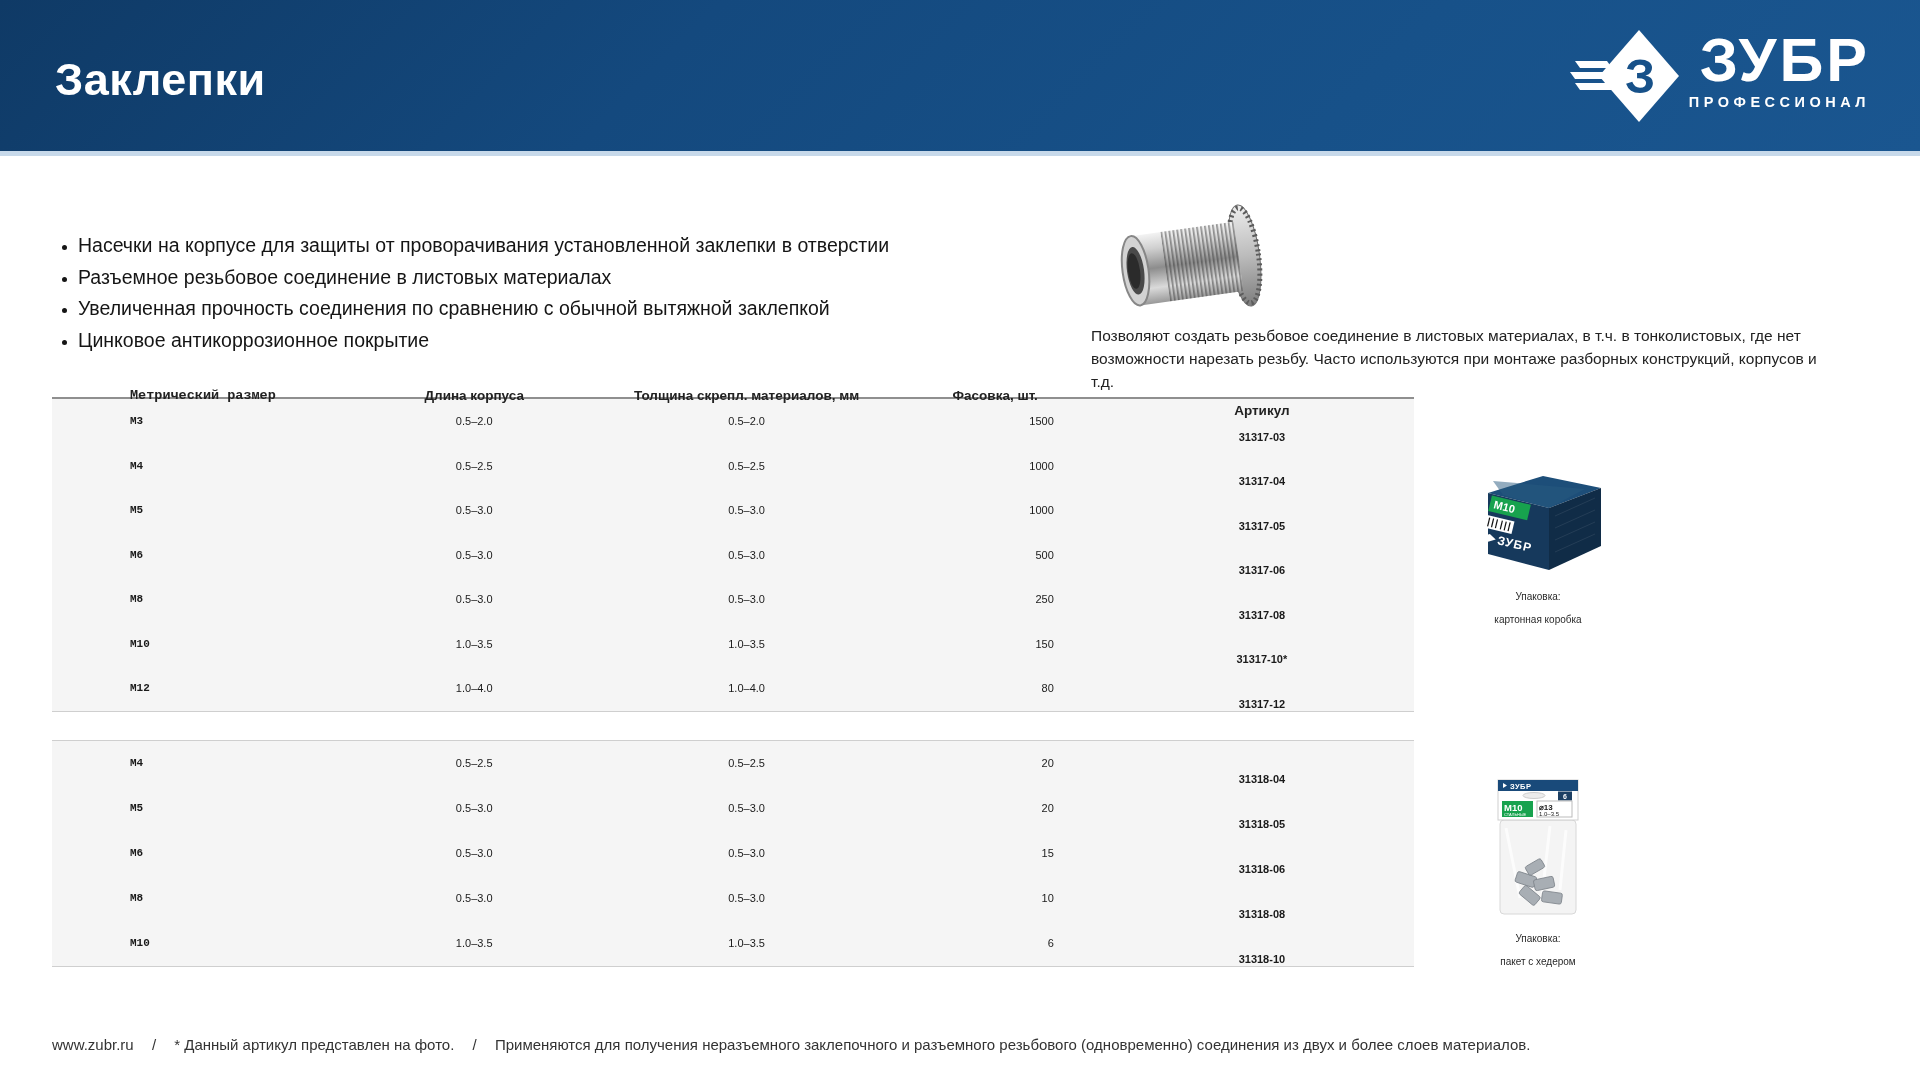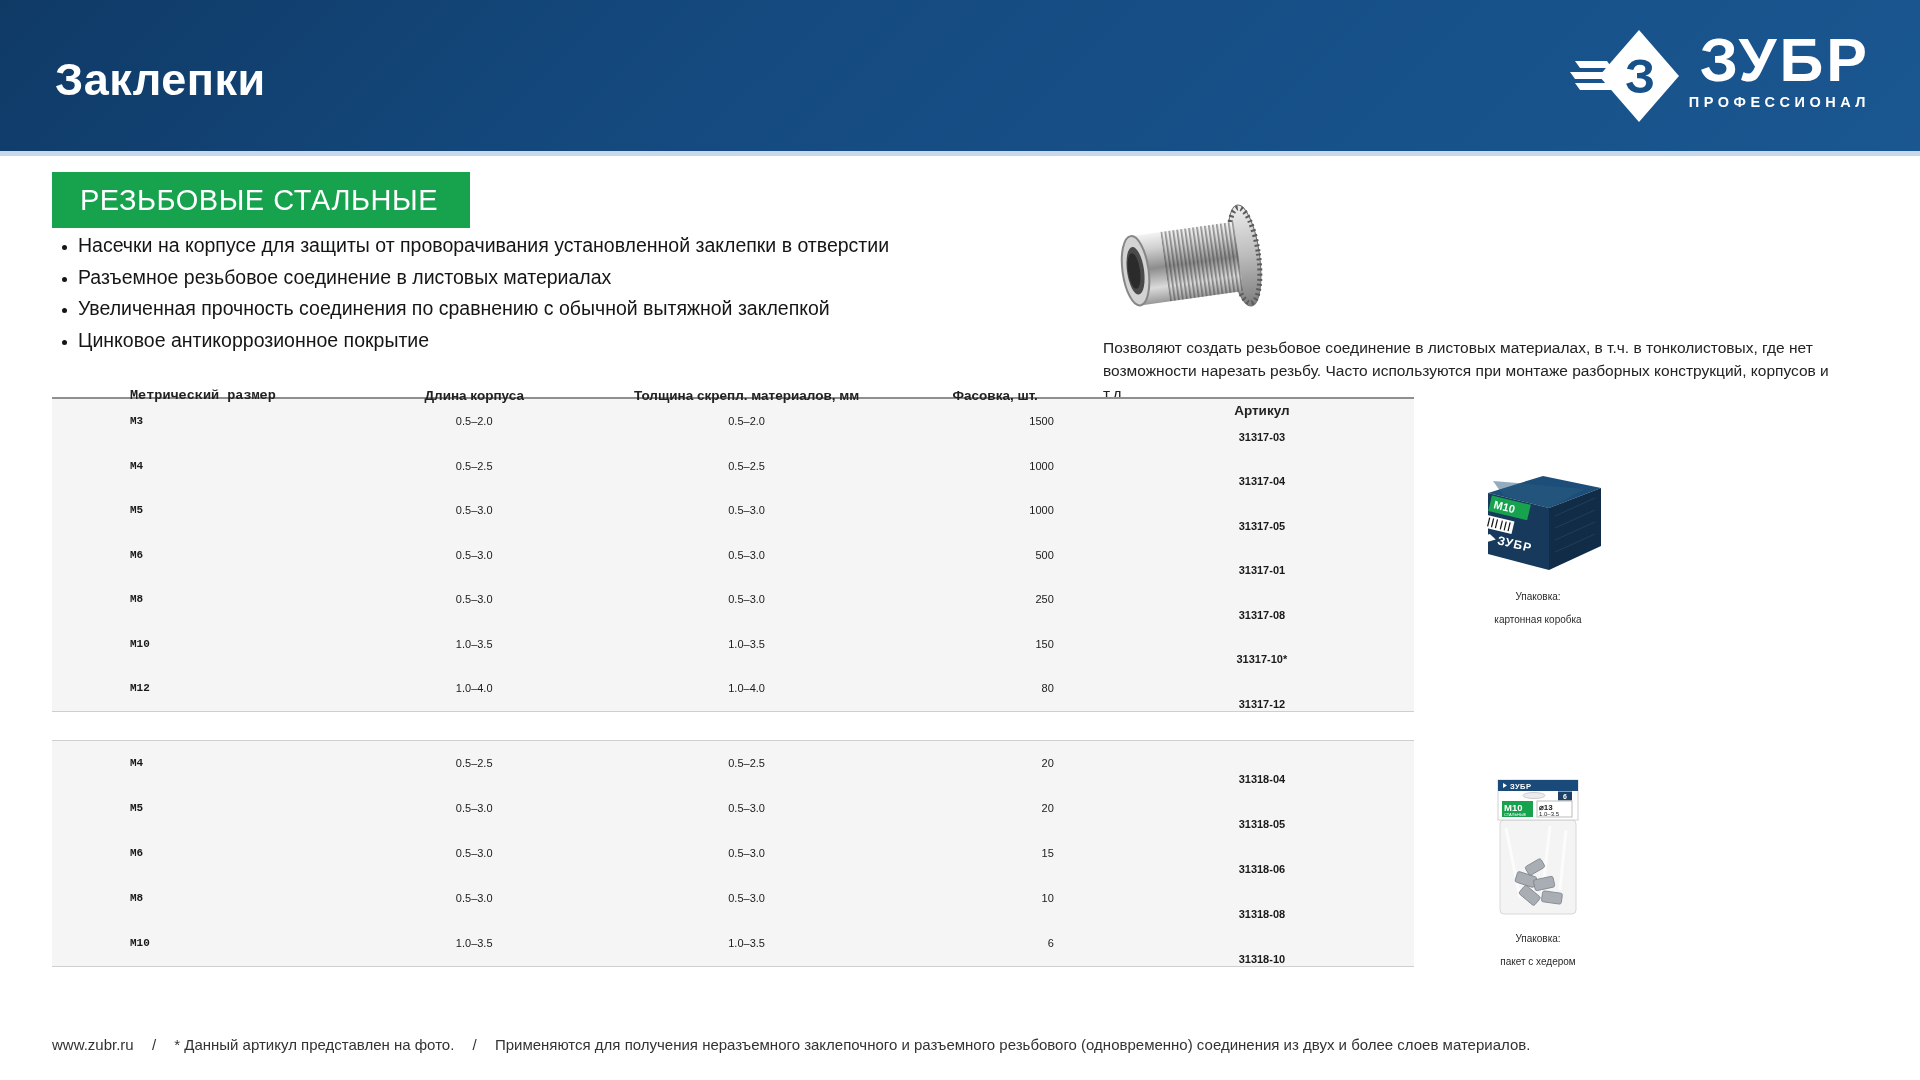--- a/index.html
+++ b/index.html
@@ -22,21 +22,21 @@
          display:inline-flex;align-items:center;padding:0 32px 0 28px;}
   .badge span{color:#fff;font-size:29px;letter-spacing:0.5px;}
 
   
   .features{position:absolute;left:56px;top:230px;margin:0;padding:0 0 0 22px;list-style:disc;}
   .features li{font-size:19.5px;line-height:31.5px;color:#151515;}
   .features li::marker{color:#151515;font-size:15px;}
 
   
   .rivet{position:absolute;left:1105px;top:198px;}
-  .desc{position:absolute;left:1087px;top:320px;width:752px;margin:16px;
+  .desc{position:absolute;left:1087px;top:320px;width:752px;margin:4px;
         font-size:15.5px;line-height:23px;color:#222;}
 
   
   .tbl{position:absolute;left:52px;top:372px;width:1362px;}
   .grid{display:grid;grid-template-columns:22% 18% 22% 12% 26%;}
   .thead{height:25px;align-items:center;font-size:13.5px;font-weight:bold;color:#222;}
   .tbody{background:#f5f5f5;}
   .r1{border-top:2px solid #8f8f8f;border-bottom:1px solid #cfcfcf;}
   .r2{border-top:1px solid #cfcfcf;border-bottom:1px solid #cfcfcf;margin-top:28px;}
   .trow{align-items:center;font-size:11px;color:#1a1a1a;}
@@ -78,23 +78,20 @@
         <polygon points="72,2 112,48 72,94 32,48" fill="#ffffff"></polygon>
         <text x="73" y="65" font-size="48" font-weight="bold" fill="#175189" text-anchor="middle">З</text>
       </svg>
       <div class="logo-txt">
         <div class="logo-name">ЗУБР</div>
         <div class="logo-tag">ПРОФЕССИОНАЛ</div>
       </div>
     </div>
   </header>
 
-  <div class="badge">
-    <span>РЕЗЬБОВЫЕ СТАЛЬНЫЕ</span>
-  </div>
 
   <ul class="features">
     <li>Насечки на корпусе для защиты от проворачивания установленной заклепки в отверстии</li>
     <li>Разъемное резьбовое соединение в листовых материалах</li>
     <li>Увеличенная прочность соединения по сравнению с обычной вытяжной заклепкой</li>
     <li>Цинковое антикоррозионное покрытие</li>
   </ul>
 
   <svg class="rivet" width="172" height="130" viewBox="0 0 172 130">
     <defs>
@@ -156,21 +153,21 @@
         <div class="c2">0.5–3.0</div>
         <div class="c3">0.5–3.0</div>
         <div class="c4">1000</div>
         <div class="c5">31317-05</div>
       </div>
       <div class="trow grid">
         <div class="c1">М6</div>
         <div class="c2">0.5–3.0</div>
         <div class="c3">0.5–3.0</div>
         <div class="c4">500</div>
-        <div class="c5">31317-01</div>
+        <div class="c5">31317-06</div>
       </div>
       <div class="trow grid">
         <div class="c1">М8</div>
         <div class="c2">0.5–3.0</div>
         <div class="c3">0.5–3.0</div>
         <div class="c4">250</div>
         <div class="c5">31317-08</div>
       </div>
       <div class="trow grid">
         <div class="c1">М10</div>

